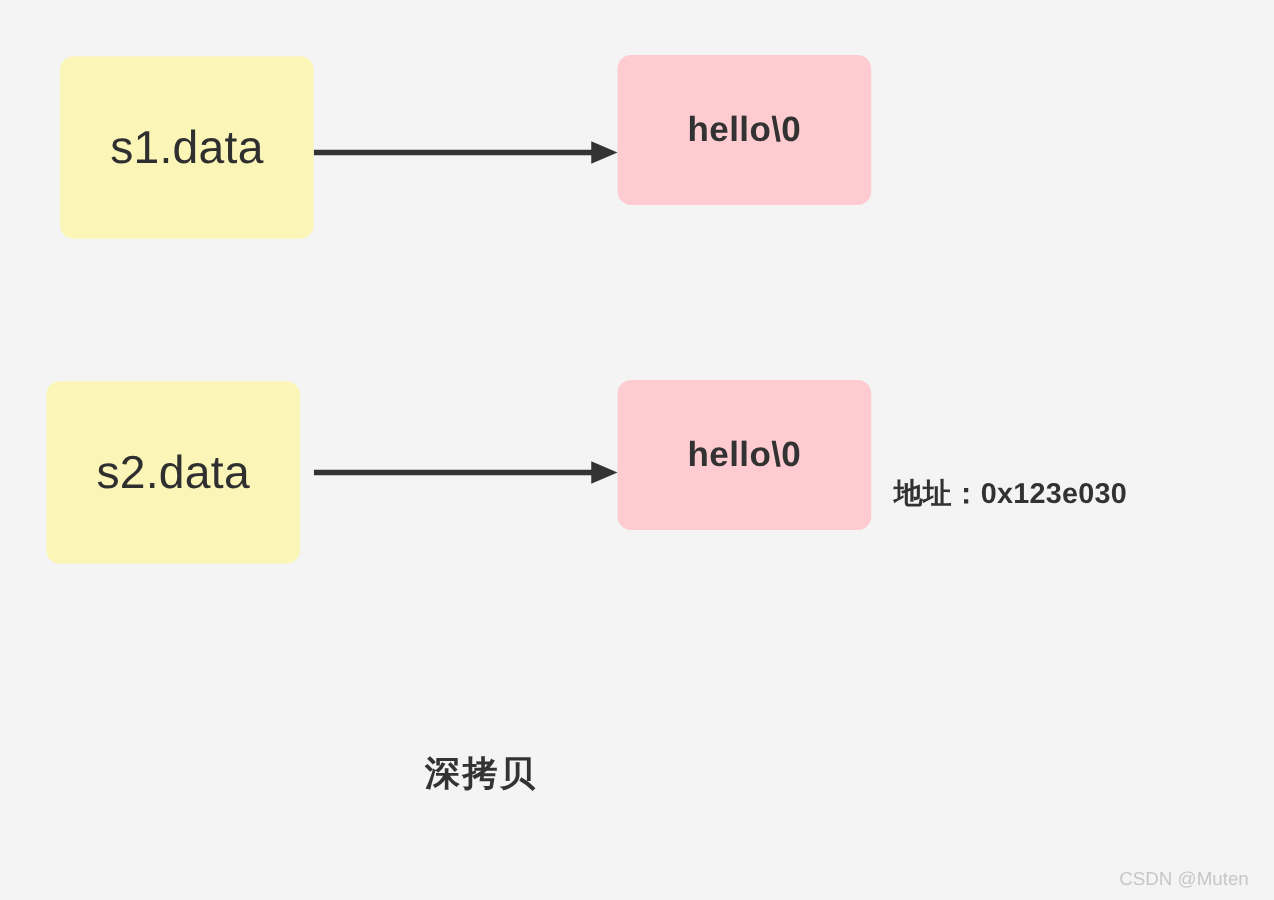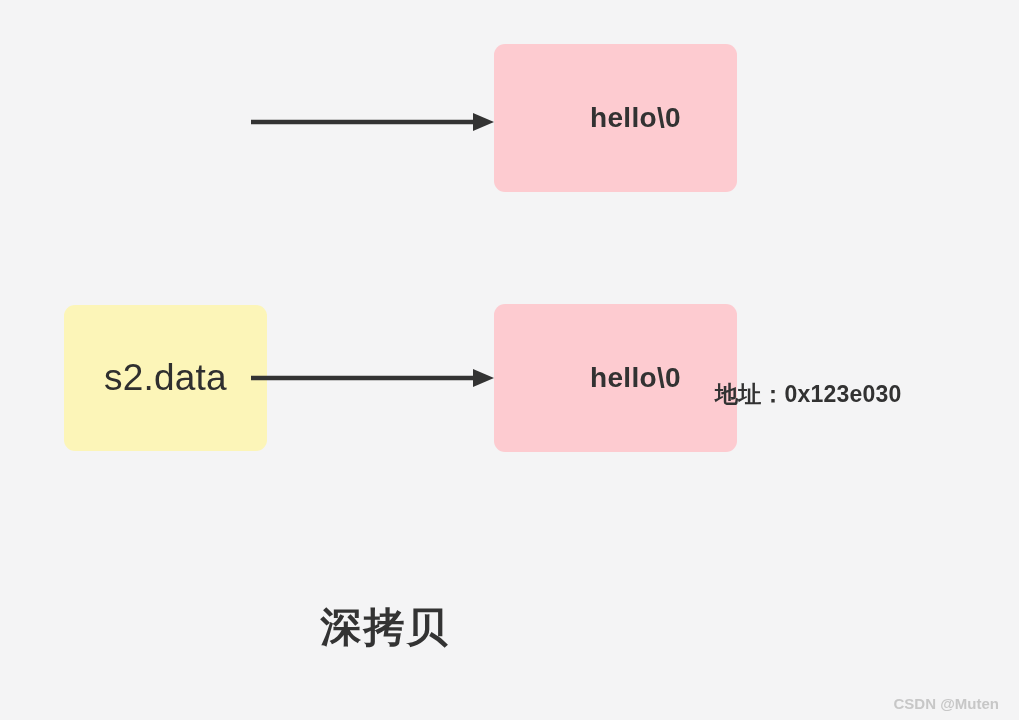--- a/index.html
+++ b/index.html
@@ -31,33 +31,32 @@
     justify-content: center;
   }
   .var-box .var-label {
     font-size: 37px;
     font-weight: 400;
     color: #2f2f2f;
     letter-spacing: 0.2px;
     white-space: nowrap;
   }
   #var-box-1 { left: 48px; top: 45px; }
-  #var-box-2 { left: 64px; top: 305px; }
+  #var-box-2 { left: 37px; top: 305px; }
 
   
   .buf-box {
     position: absolute;
     width: 203px;
-    height: 148px;
+    height: 120px;
     background: #fdcbd0;
     border-radius: 11px;
     display: flex;
     align-items: center;
     justify-content: center;
-    padding-left: 40px;
   }
   .buf-box .buf-label {
     font-size: 28px;
     font-weight: bold;
     color: #323232;
     letter-spacing: 0.3px;
     white-space: nowrap;
   }
   #buf-box-1 { left: 494px; top: 44px; }
   #buf-box-2 { left: 494px; top: 304px; }
@@ -86,42 +85,44 @@
   #addr-1 { top: 107px; }
   #addr-2 { top: 367px; margin-top: 12px; }
 
   
   .caption {
     position: absolute;
     left: 0;
     top: 600px;
     width: 770px;
     text-align: center;
-    font-size: 41px;
+    font-size: 28px;
     font-weight: bold;
     color: #333333;
     letter-spacing: 2px;
   }
 
   
   .watermark {
     position: absolute;
     right: 20px;
     bottom: 8px;
     font-size: 15px;
     color: #c7c7c7;
     white-space: nowrap;
-    font-weight: bold;
   }
 </style>
 </head>
 <body>
 
 <div class="canvas">
 
+  <div class="var-box" id="var-box-1">
+    <span class="var-label">s1.data</span>
+  </div>
 
   <div class="arrow" id="arrow-1">
     <svg width="244" height="24" viewBox="0 0 244 24" xmlns="http://www.w3.org/2000/svg">
       <line x1="0" y1="12" x2="224" y2="12" stroke="#333333" stroke-width="4.5"></line>
       <polygon points="222,3 243,12 222,21" fill="#333333"></polygon>
     </svg>
   </div>
 
   <div class="buf-box" id="buf-box-1">
     <span class="buf-label">hello\0</span>

